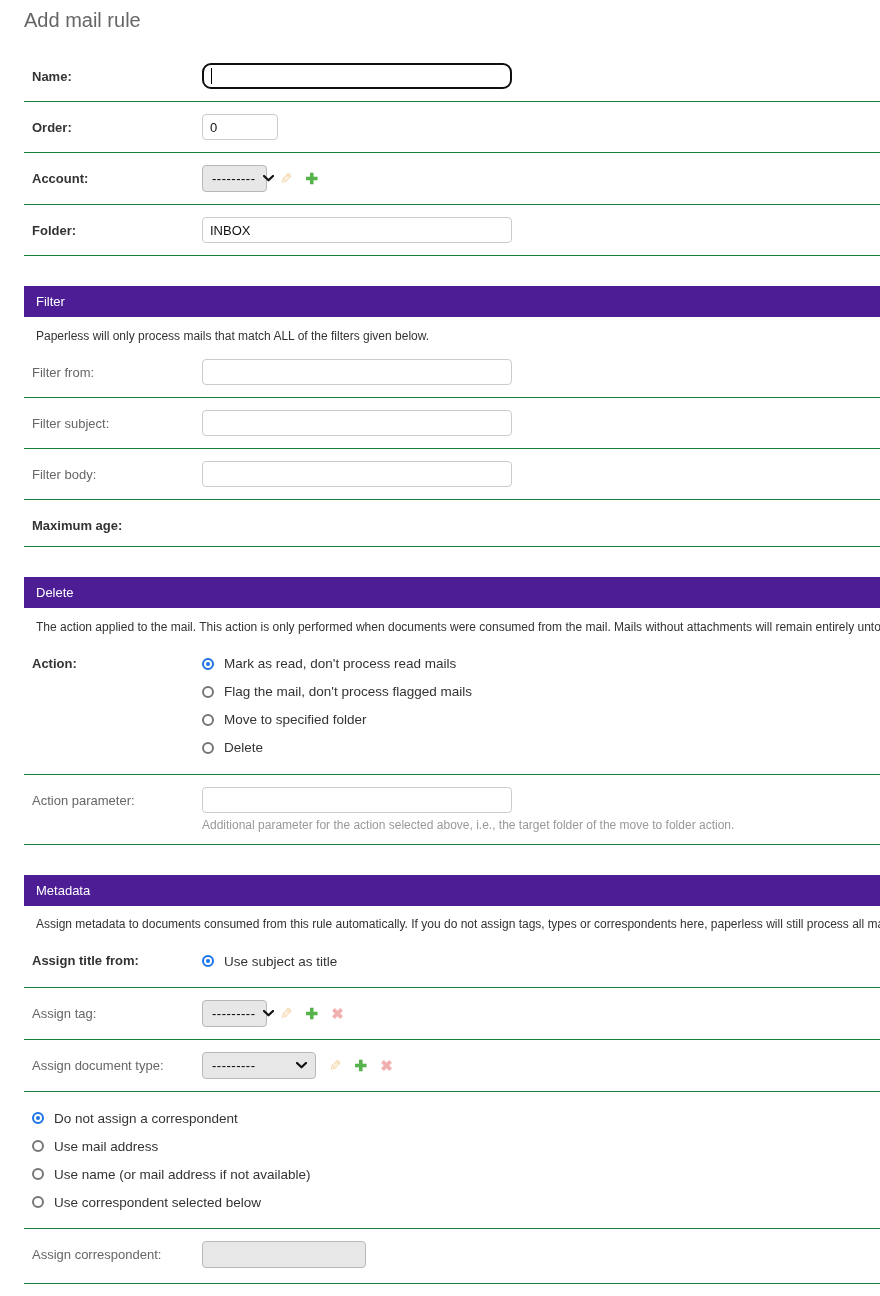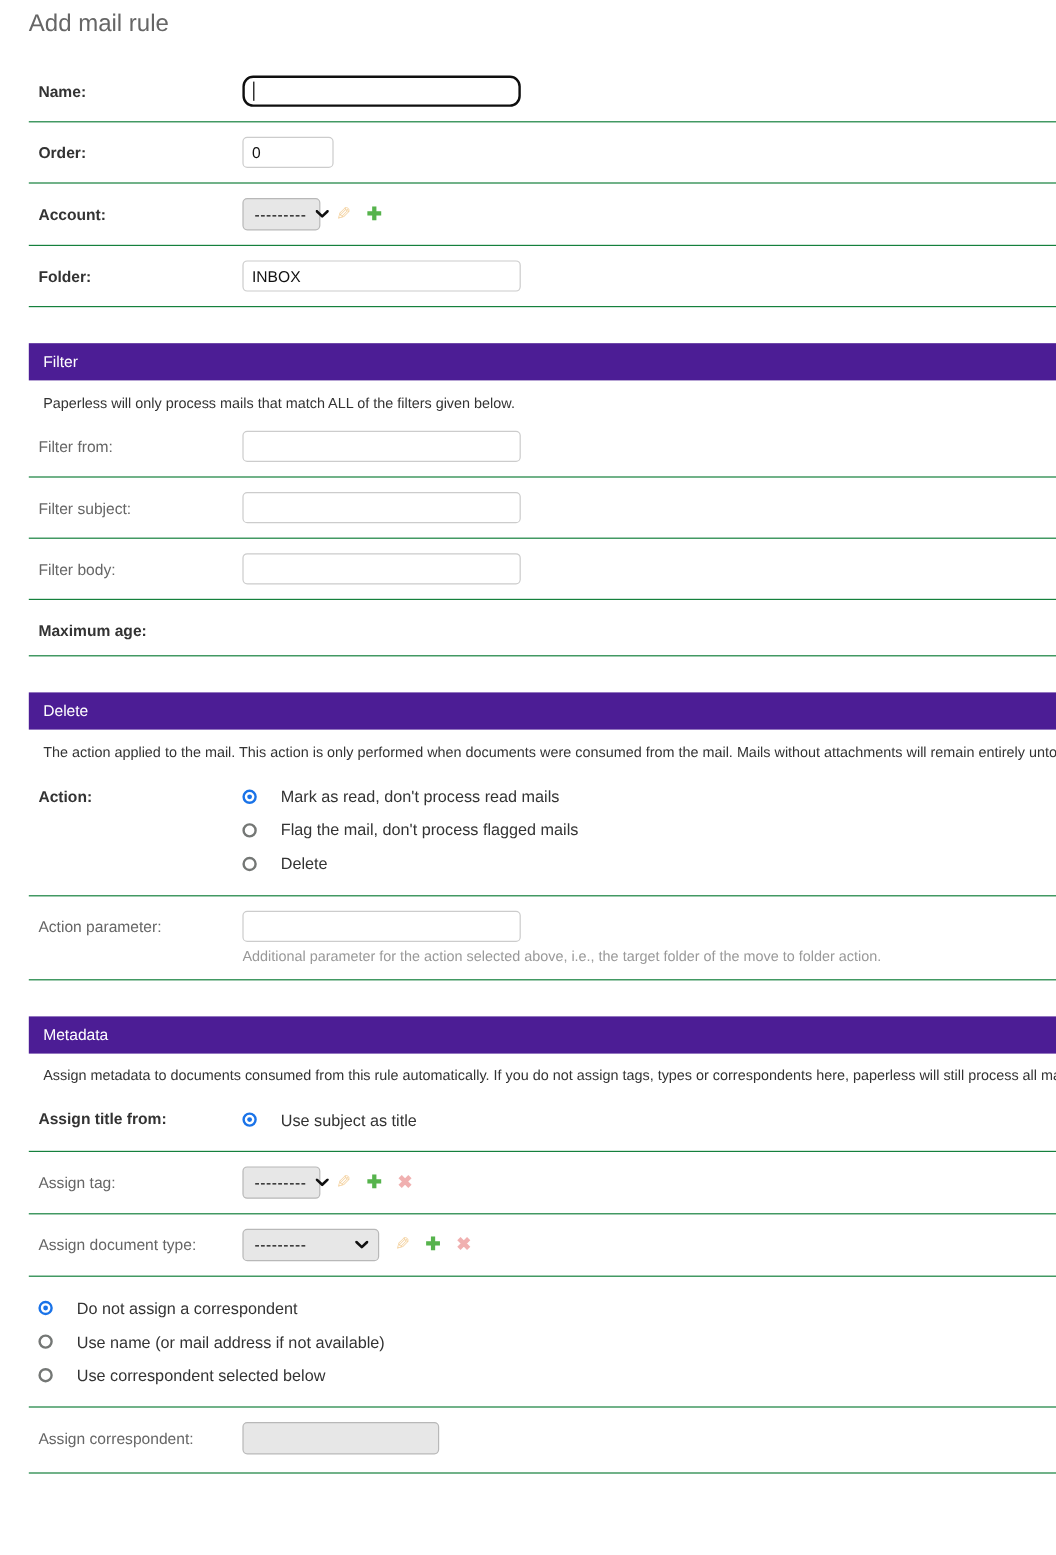--- a/index.html
+++ b/index.html
@@ -30,21 +30,21 @@
     border-bottom: 1px solid #15803d;
   }
   .field-label {
     flex: none; width: 170px; padding-top: 5px;
     color: #666; font-size: 13px; line-height: 17px;
   }
   .field-label.required { font-weight: 700; color: #333; }
   .field-content { flex: 1; min-width: 0; }
 
   .text-input {
-    width: 232px; height: 26px;
+    width: 310px; height: 26px;
     border: 1px solid #ccc; border-radius: 4px;
     padding: 1px 7px; font-family: "Liberation Sans", sans-serif;
     font-size: 13px; color: #111; background: #fff; outline: none;
   }
   .text-input.small { width: 76px; }
   .input-wrap { position: relative; display: inline-block; }
   .text-input.focused { border: 2px solid #0f0f0f; border-radius: 9px; }
   .caret {
     position: absolute; left: 9px; top: 5px;
     width: 1px; height: 16px; background: #000;
@@ -61,21 +61,21 @@
   .w-md { width: 114px; }
   .w-lg { width: 164px; }
 
   .rel-icons { display: inline-flex; align-items: center; height: 27px; vertical-align: top; }
   .icon { font-size: 15px; line-height: 1; margin-left: 13px; text-decoration: none; }
   .edit-icon { color: #e8a33d; opacity: 0.5; display: inline-block; transform: scaleX(-1); }
   .add-icon  { color: #56b34c; font-weight: 700; }
   .delete-icon { color: #dd4646; opacity: 0.42; font-weight: 700; }
 
   .radio-group { display: flex; flex-direction: column; }
-  .radio-option { display: flex; align-items: center; height: 28px; gap: 20px; }
+  .radio-option { display: flex; align-items: center; height: 28px; gap: 10px; }
   .radio {
     flex: none; width: 12px; height: 12px;
     border: 2px solid #747775; border-radius: 50%;
     position: relative; background: #fff;
   }
   .radio.checked { border-color: #1a73e8; }
   .radio.checked::after {
     content: ""; position: absolute; inset: 2px;
     background: #1a73e8; border-radius: 50%;
   }
@@ -173,20 +173,24 @@
     <div class="form-row">
       <label class="field-label required">Action:</label>
       <div class="field-content radio-group">
         <div class="radio-option">
           <span class="radio checked"></span>
           <span class="radio-label">Mark as read, don't process read mails</span>
         </div>
         <div class="radio-option">
           <span class="radio"></span>
           <span class="radio-label">Flag the mail, don't process flagged mails</span>
+        </div>
+        <div class="radio-option">
+          <span class="radio"></span>
+          <span class="radio-label">Move to specified folder</span>
         </div>
         <div class="radio-option">
           <span class="radio"></span>
           <span class="radio-label">Delete</span>
         </div>
       </div>
     </div>
 
     <div class="form-row">
       <label class="field-label">Action parameter:</label>
@@ -244,20 +248,24 @@
     </div>
 
     <div class="form-row">
       <div class="field-content radio-group">
         <div class="radio-option">
           <span class="radio checked"></span>
           <span class="radio-label">Do not assign a correspondent</span>
         </div>
         <div class="radio-option">
           <span class="radio"></span>
+          <span class="radio-label">Use mail address</span>
+        </div>
+        <div class="radio-option">
+          <span class="radio"></span>
           <span class="radio-label">Use name (or mail address if not available)</span>
         </div>
         <div class="radio-option">
           <span class="radio"></span>
           <span class="radio-label">Use correspondent selected below</span>
         </div>
       </div>
     </div>
 
     <div class="form-row">

